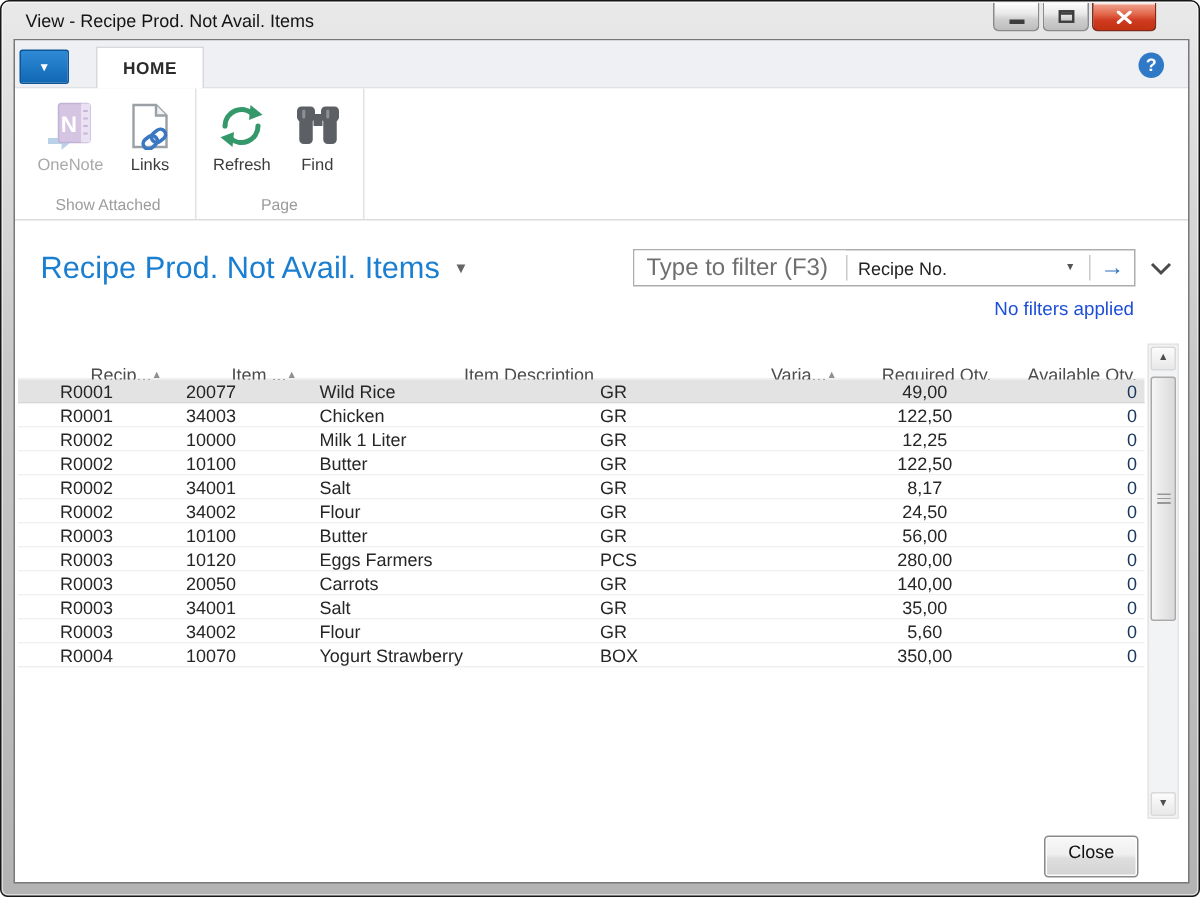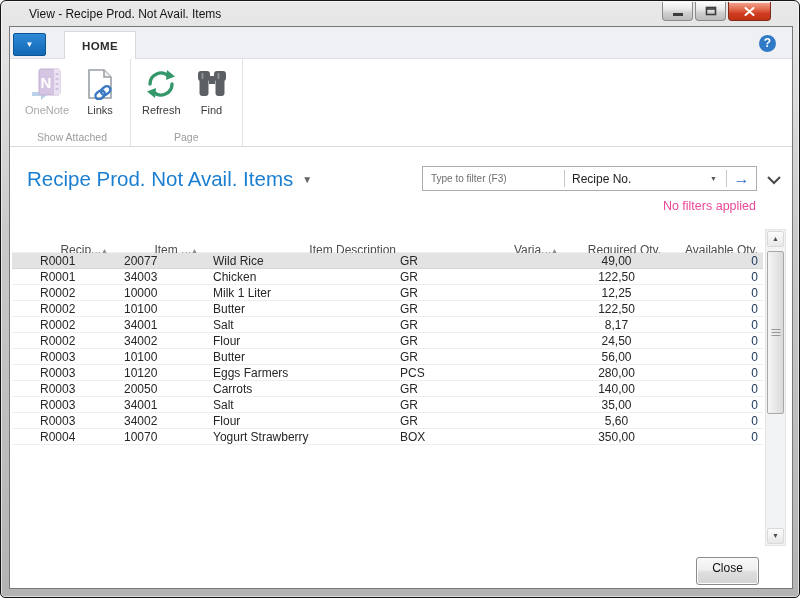--- a/index.html
+++ b/index.html
@@ -3,21 +3,21 @@
 <meta charset="utf-8">
 <style>
   * { margin:0; padding:0; box-sizing:border-box; }
   html,body { width:800px; height:598px; }
   body { font-family:"Liberation Sans", sans-serif; background:#fff; position:relative; overflow:hidden; }
 
   
   .window { position:absolute; inset:0; border:1px solid #161616; border-radius:6px 6px 5px 5px;
             background:linear-gradient(#e9e9e9,#c9c9c9 40%,#b3b3b3); box-shadow:inset 0 0 0 1px rgba(255,255,255,.55); }
   .titlebar { position:absolute; top:0; left:0; right:0; height:26px; }
-  .title { position:absolute; left:28px; top:6px; font-size:12px; color:#141414; }
+  .title { position:absolute; left:16px; top:6px; font-size:12px; color:#141414; }
   .winbtns { position:absolute; top:1px; right:28px; display:flex; }
   .wbtn { height:19px; border:1px solid #8b8b8b; border-top:none; border-radius:0 0 4px 4px;
           display:flex; align-items:center; justify-content:center; margin-left:2px;
           box-shadow:inset 0 1px 0 rgba(255,255,255,.75); cursor:default; }
   .wbtn.min,.wbtn.max { width:31px; background:linear-gradient(#fdfdfd,#e9e9e9 40%,#cfcfcf 60%,#bdbdbd); }
   .wbtn.close { width:43px; background:linear-gradient(#f3a795,#e26a4e 40%,#cf3a20 65%,#c23212); border-color:#7e2a1c; }
   .glyph-min { width:10px; height:3px; background:#3d3d3d; margin-top:7px; }
 
   
   .client { position:absolute; left:9px; top:26px; width:782px; height:561px; background:#fff;
@@ -44,31 +44,31 @@
   .rbtn .icon { height:37px; display:flex; align-items:center; justify-content:center; }
   .rbtn .lbl { font-size:11px; color:#3c3c3c; text-align:left; line-height:12px; margin-top:2px; max-width:44px; }
   .rbtn.disabled .lbl { color:#a9a9a9; }
   .rbtn.disabled .icon { opacity:.8; }
 
   
   .page-title { position:absolute; left:17px; top:140px; font-size:20.5px; color:#1b7fd1; }
   .page-title .caret { font-size:10px; color:#666; margin-left:9px; vertical-align:3px; }
   .filterbox { position:absolute; left:412px; top:139px; width:335px; height:25px; border:1px solid #adadad;
                display:flex; align-items:stretch; background:#fff; }
-  .filter-input { flex:1; min-width:0; border:none; outline:none; padding:0 8px; font-size:10px; color:#1d4ed8;
+  .filter-input { flex:1; min-width:0; border:none; outline:none; padding:0 8px; font-size:16px; color:#1d4ed8;
                   font-family:"Liberation Sans", sans-serif; }
   .filter-input::placeholder { color:#6f6f6f; opacity:1; }
   .fdiv { width:1px; background:#c9c9c9; margin:3px 0; }
   .filter-col { width:161px; display:flex; align-items:center; padding:0 7px; font-size:12px; color:#222; }
   .filter-col .name { flex:1; }
   .filter-col .dcaret { font-size:7px; color:#555; padding-right:2px; }
   .filter-go { width:29px; display:flex; align-items:center; justify-content:center; color:#2e6fc0;
                font-size:16px; font-weight:bold; }
   .collapse { position:absolute; left:756px; top:144px; width:18px; height:12px; }
-  .nofilters { position:absolute; top:172px; right:36px; font-size:12.5px; color:#ec4899; }
+  .nofilters { position:absolute; top:172px; right:36px; font-size:12.5px; color:#1d4ed8; }
 
   
   .grid-cols { display:grid; grid-template-columns:26px 78px 92px 188px 82px 94px 91px 100px; align-items:center; }
   .thead { position:absolute; left:2px; top:202px; width:751px; height:24px; font-size:12px; color:#4c4c4c;
            border-bottom:1px solid #f0f0f0; }
   .th { display:flex; align-items:center; justify-content:flex-end; }
   .sort { font-size:7px; color:#8f8f8f; }
   .c1 { padding-left:2px; }  .h1 { padding-right:8px; }
   .c2 { padding-left:8px; }  .h2 { padding-right:10px; }
   .c3 { padding-left:5px; }

